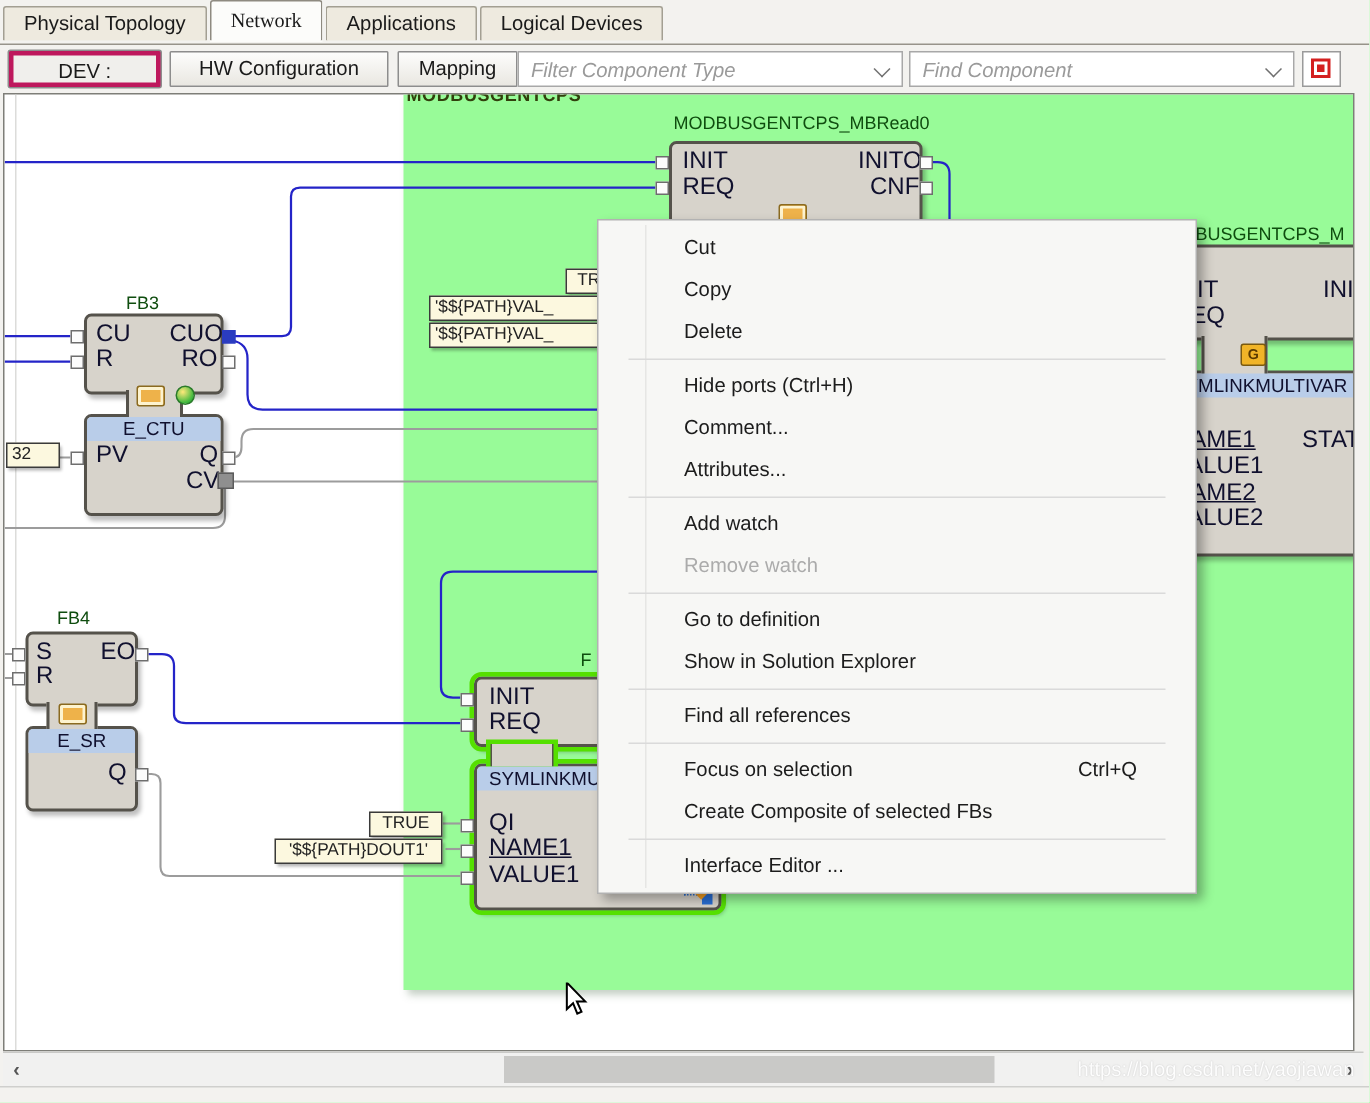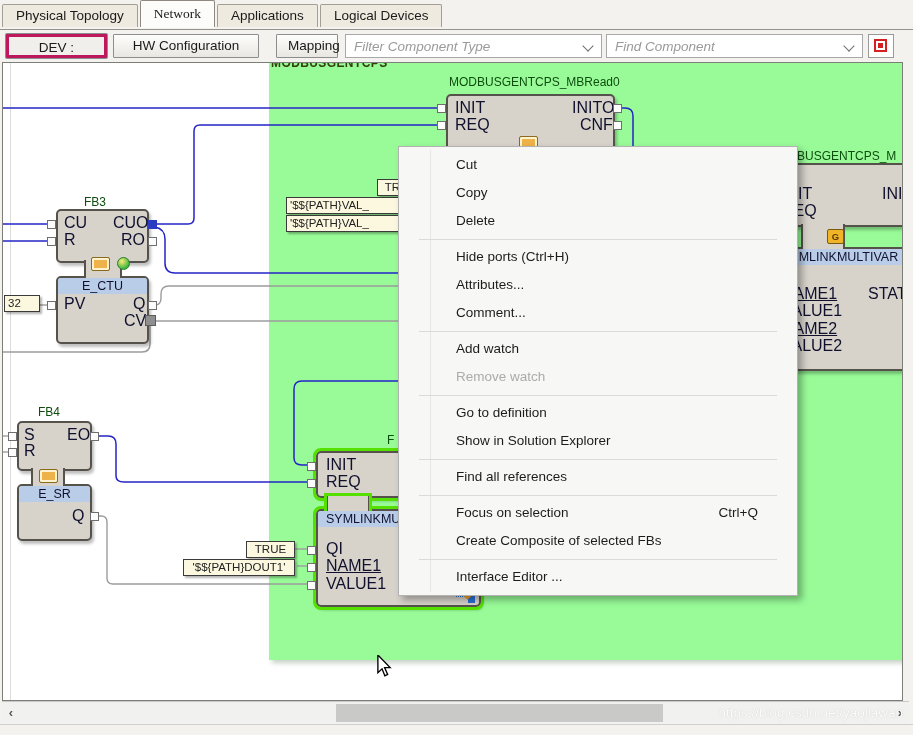--- a/index.html
+++ b/index.html
@@ -88,21 +88,21 @@
 
 <div id="app">
 
   <div class="tabbar">
     <div class="tab">Physical Topology</div><div class="tab active">Network</div><div class="tab">Applications</div><div class="tab">Logical Devices</div>
   </div>
 
   <div class="toolbar">
     <div class="tbtn sel" style="left:6px;width:101px;">DEV : RES0</div>
     <div class="tbtn" style="left:113px;width:146px;">HW Configuration</div>
-    <div class="tbtn" style="left:276px;width:62px;">Mapping</div>
+    <div class="tbtn" style="left:265px;width:80px;">Mapping</div>
     <div class="combo" style="left:345px;width:257px;">
       <input placeholder="Filter Component Type" style="">
       <span class="chev"></span>
     </div>
     <div class="combo" style="left:606px;width:257px;">
       <input placeholder="Find Component" style="">
       <span class="chev"></span>
     </div>
     <div class="redbtn">
       <span class="sq">
@@ -231,22 +231,22 @@
     <div class="lit" style="left:243px;top:478px;width:49px;">TRUE</div>
     <div class="lit" style="left:180px;top:496px;width:112px;">'$${PATH}DOUT1'</div>
 
     <div class="menu">
       <div class="gutterline"></div>
       <div class="mi">Cut</div>
       <div class="mi">Copy</div>
       <div class="mi">Delete</div>
       <div class="msep"></div>
       <div class="mi">Hide ports (Ctrl+H)</div>
+      <div class="mi">Comment...</div>
       <div class="mi">Attributes...</div>
-      <div class="mi">Comment...</div>
       <div class="msep"></div>
       <div class="mi">Add watch</div>
       <div class="mi disabled">Remove watch</div>
       <div class="msep"></div>
       <div class="mi">Go to definition</div>
       <div class="mi">Show in Solution Explorer</div>
       <div class="msep"></div>
       <div class="mi">Find all references</div>
       <div class="msep"></div>
       <div class="mi">

